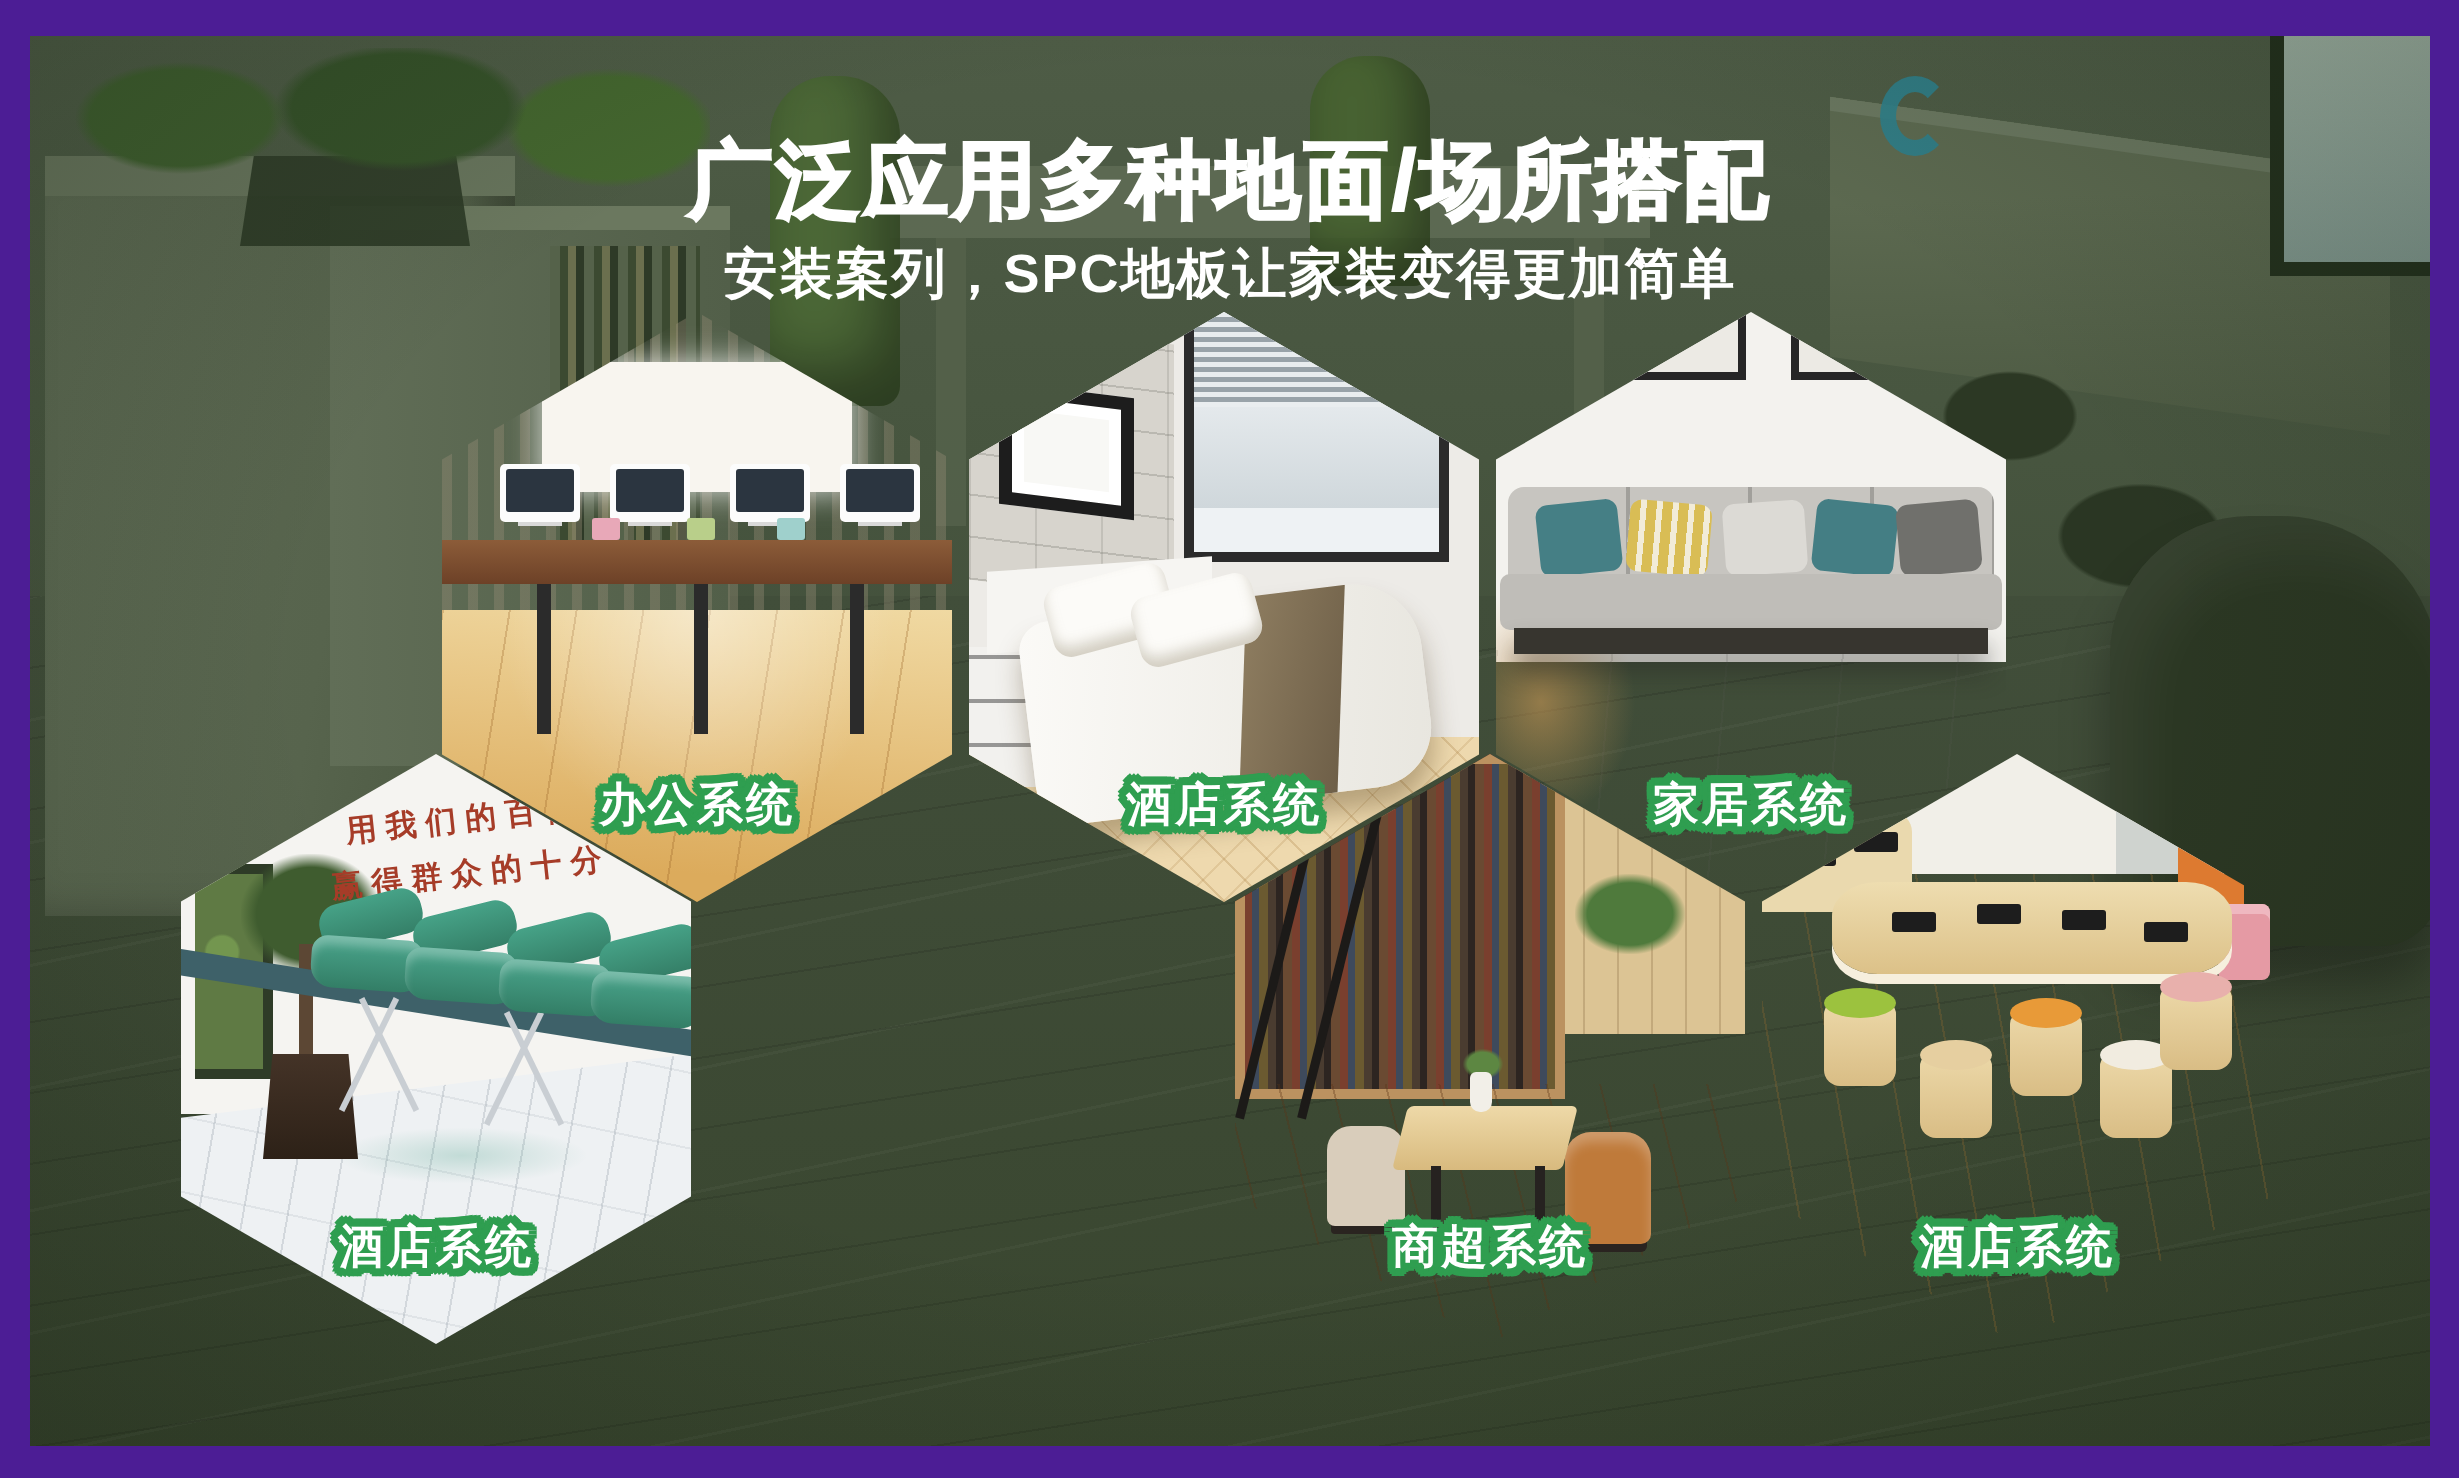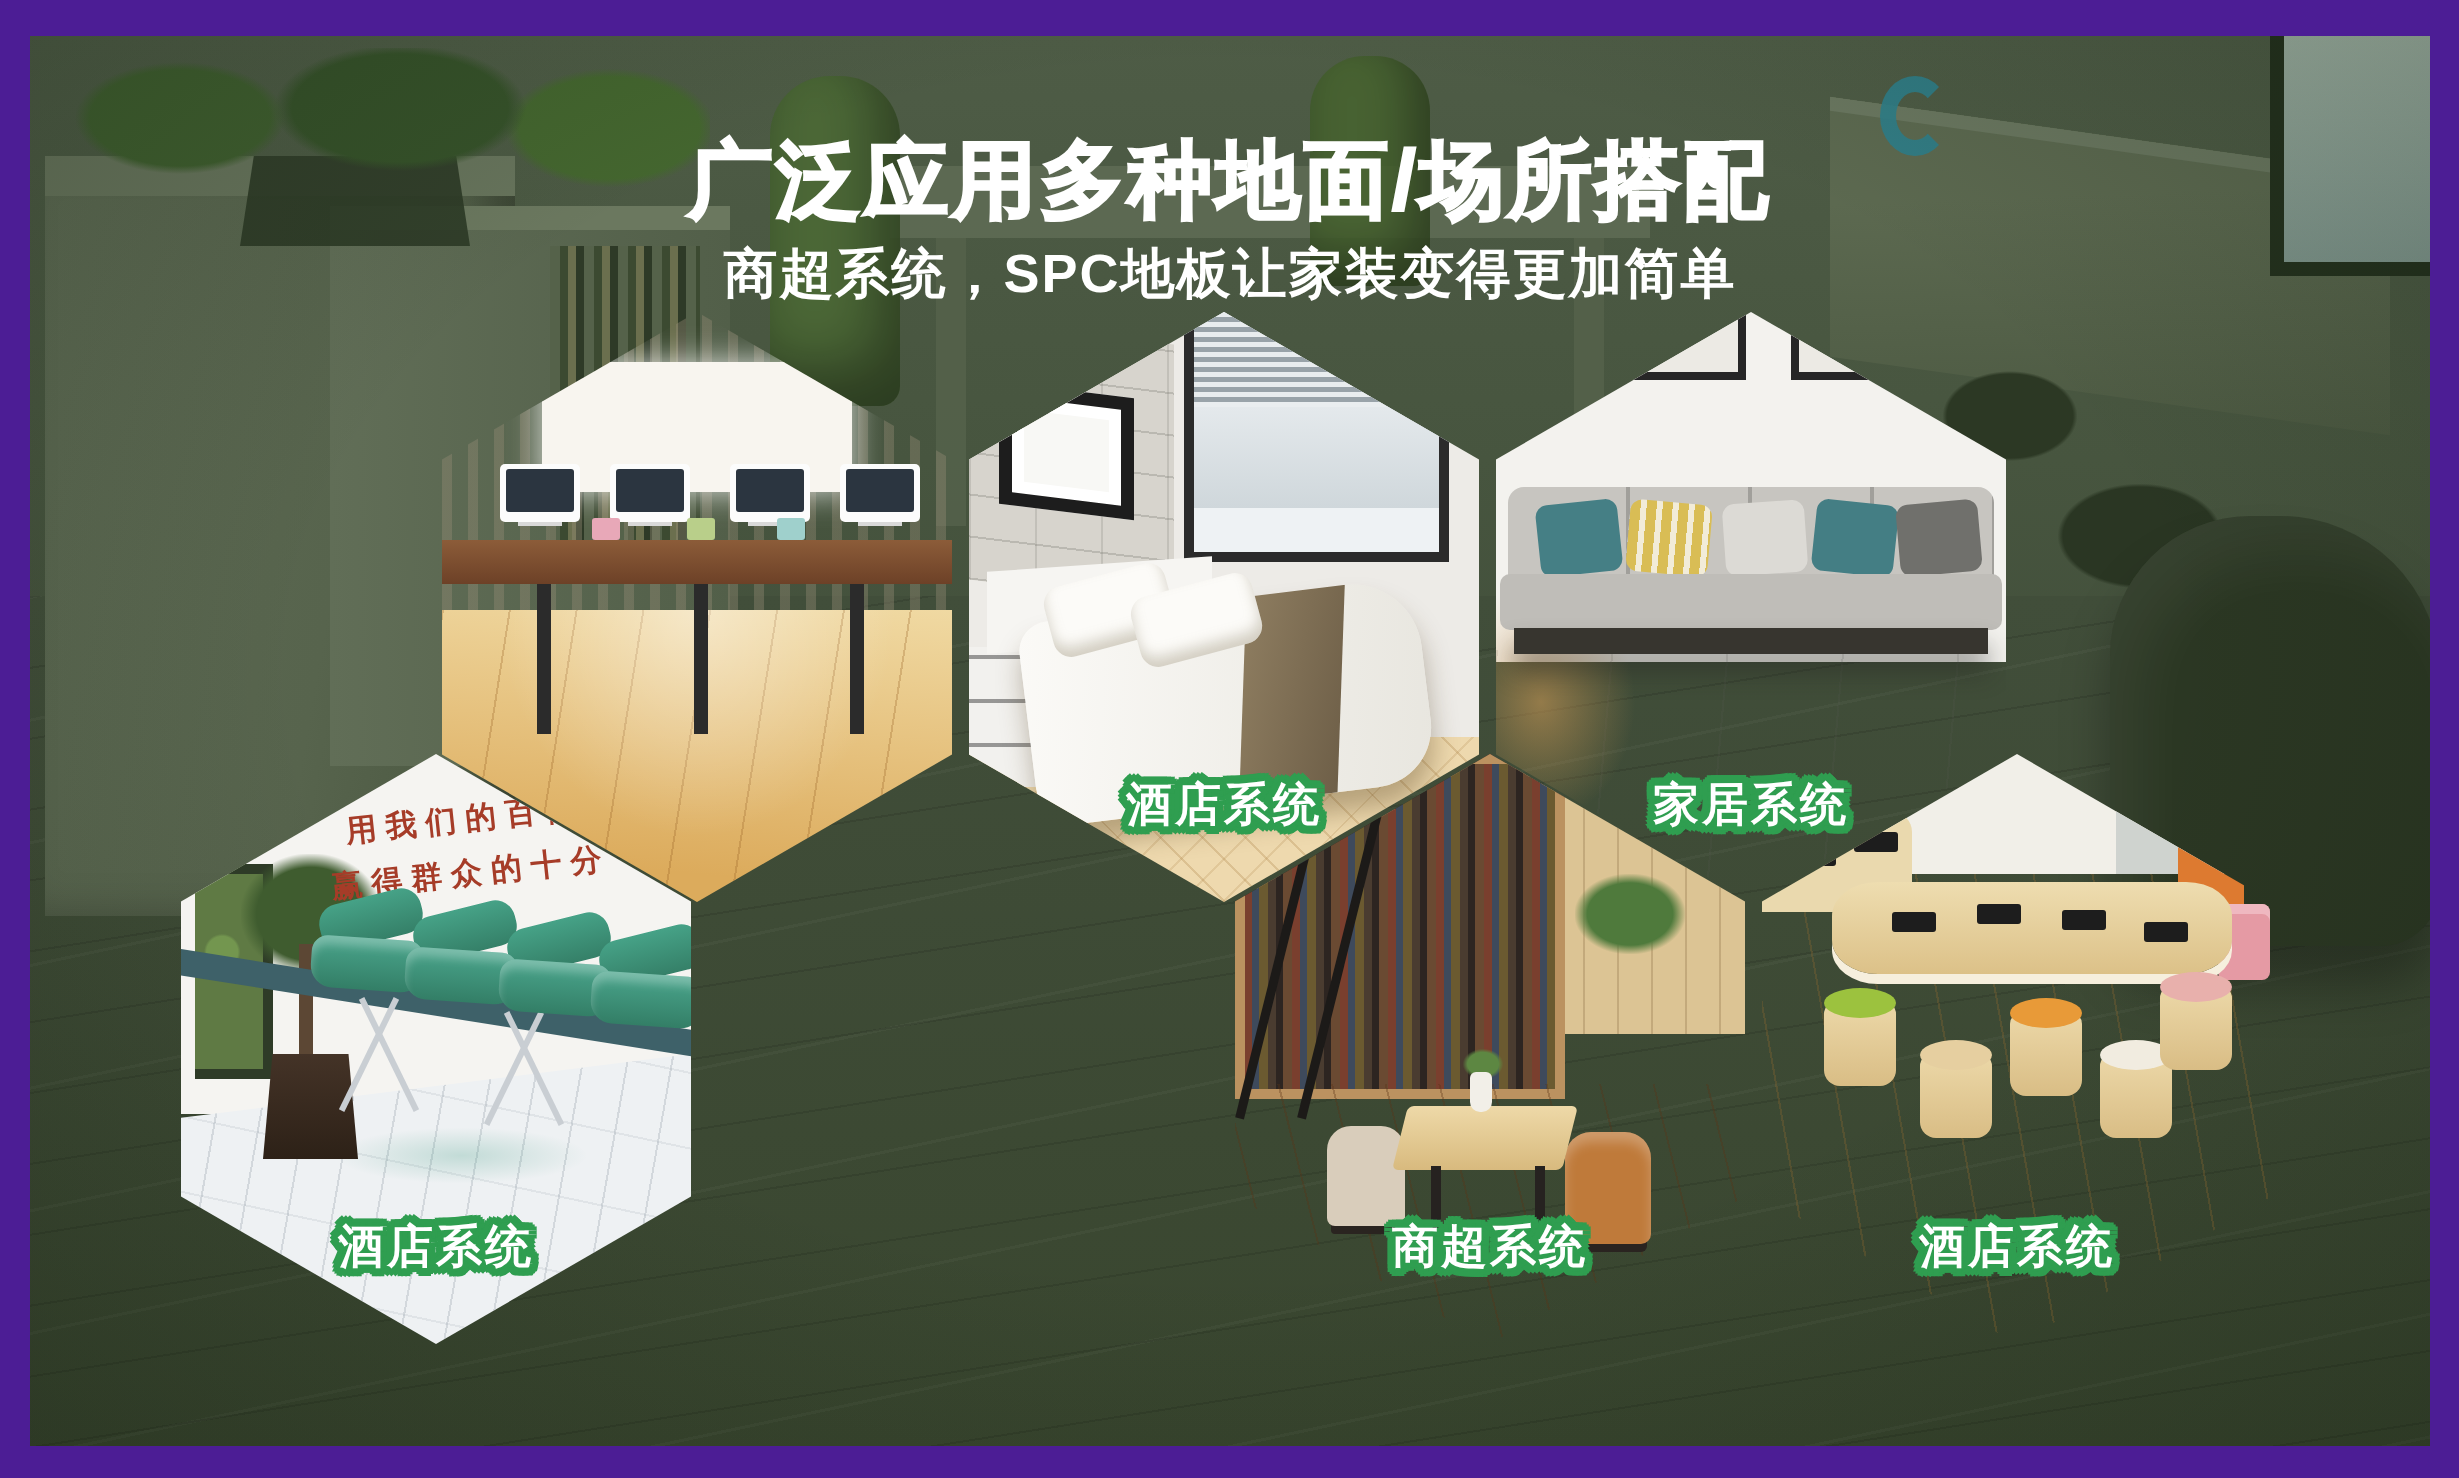--- a/index.html
+++ b/index.html
@@ -249,21 +249,21 @@
     <div class="bg-chair-green-1"></div>
     <div class="bg-chair-green-2"></div>
     <div class="bg-right-desk"></div>
     <div class="bg-right-chairs"></div>
     <div class="bg-chair-big"></div>
     <div class="bg-window-right"></div>
     <div class="bg-teal-mark"></div>
     <div class="bg-vignette"></div>
 
     <div class="main-title">广泛应用多种地面/场所搭配</div>
-    <div class="main-subtitle">商超系统，SPC地板让家装变得更加简单</div>
+    <div class="main-subtitle">安装案列，SPC地板让家装变得更加简单</div>
 
     <div class="hex hex-office">
       <div class="scene">
         <div class="of-wall"></div>
         <div class="of-backwall"></div>
         <div class="of-floor"></div>
         <div class="of-monitor" style="left:58px">
             <div></div>
           </div>
         <div class="of-monitor" style="left:168px">
@@ -276,20 +276,21 @@
             <div></div>
           </div>
         <div class="of-box" style="left:150px;background:#e8a8b8"></div>
         <div class="of-box" style="left:245px;background:#b9cf8a"></div>
         <div class="of-box" style="left:335px;background:#9fd0cc"></div>
         <div class="of-desk"></div>
         <div class="of-leg" style="left:95px"></div>
         <div class="of-leg" style="left:252px"></div>
         <div class="of-leg" style="left:408px"></div>
       </div>
+      <div class="hex-label">办公系统</div>
     </div>
 
     <div class="hex hex-hotel">
       <div class="scene">
         <div class="ht-wall"></div>
         <div class="ht-tiles"></div>
         <div class="ht-frame"></div>
         <div class="ht-window">
           <div class="ht-blinds"></div>
           <div class="ht-bath"></div>

